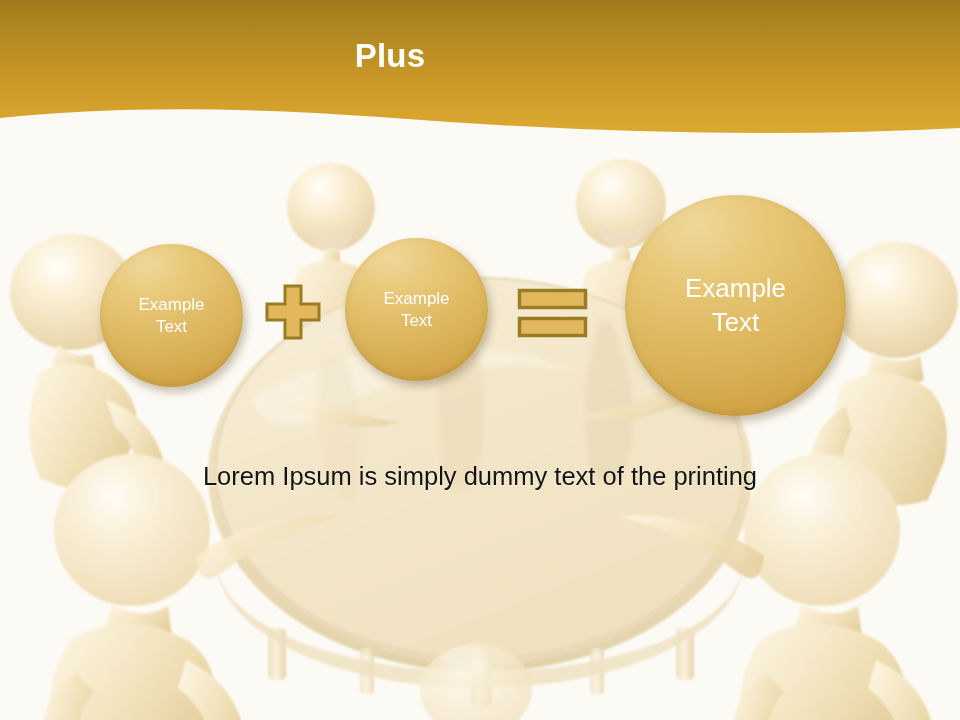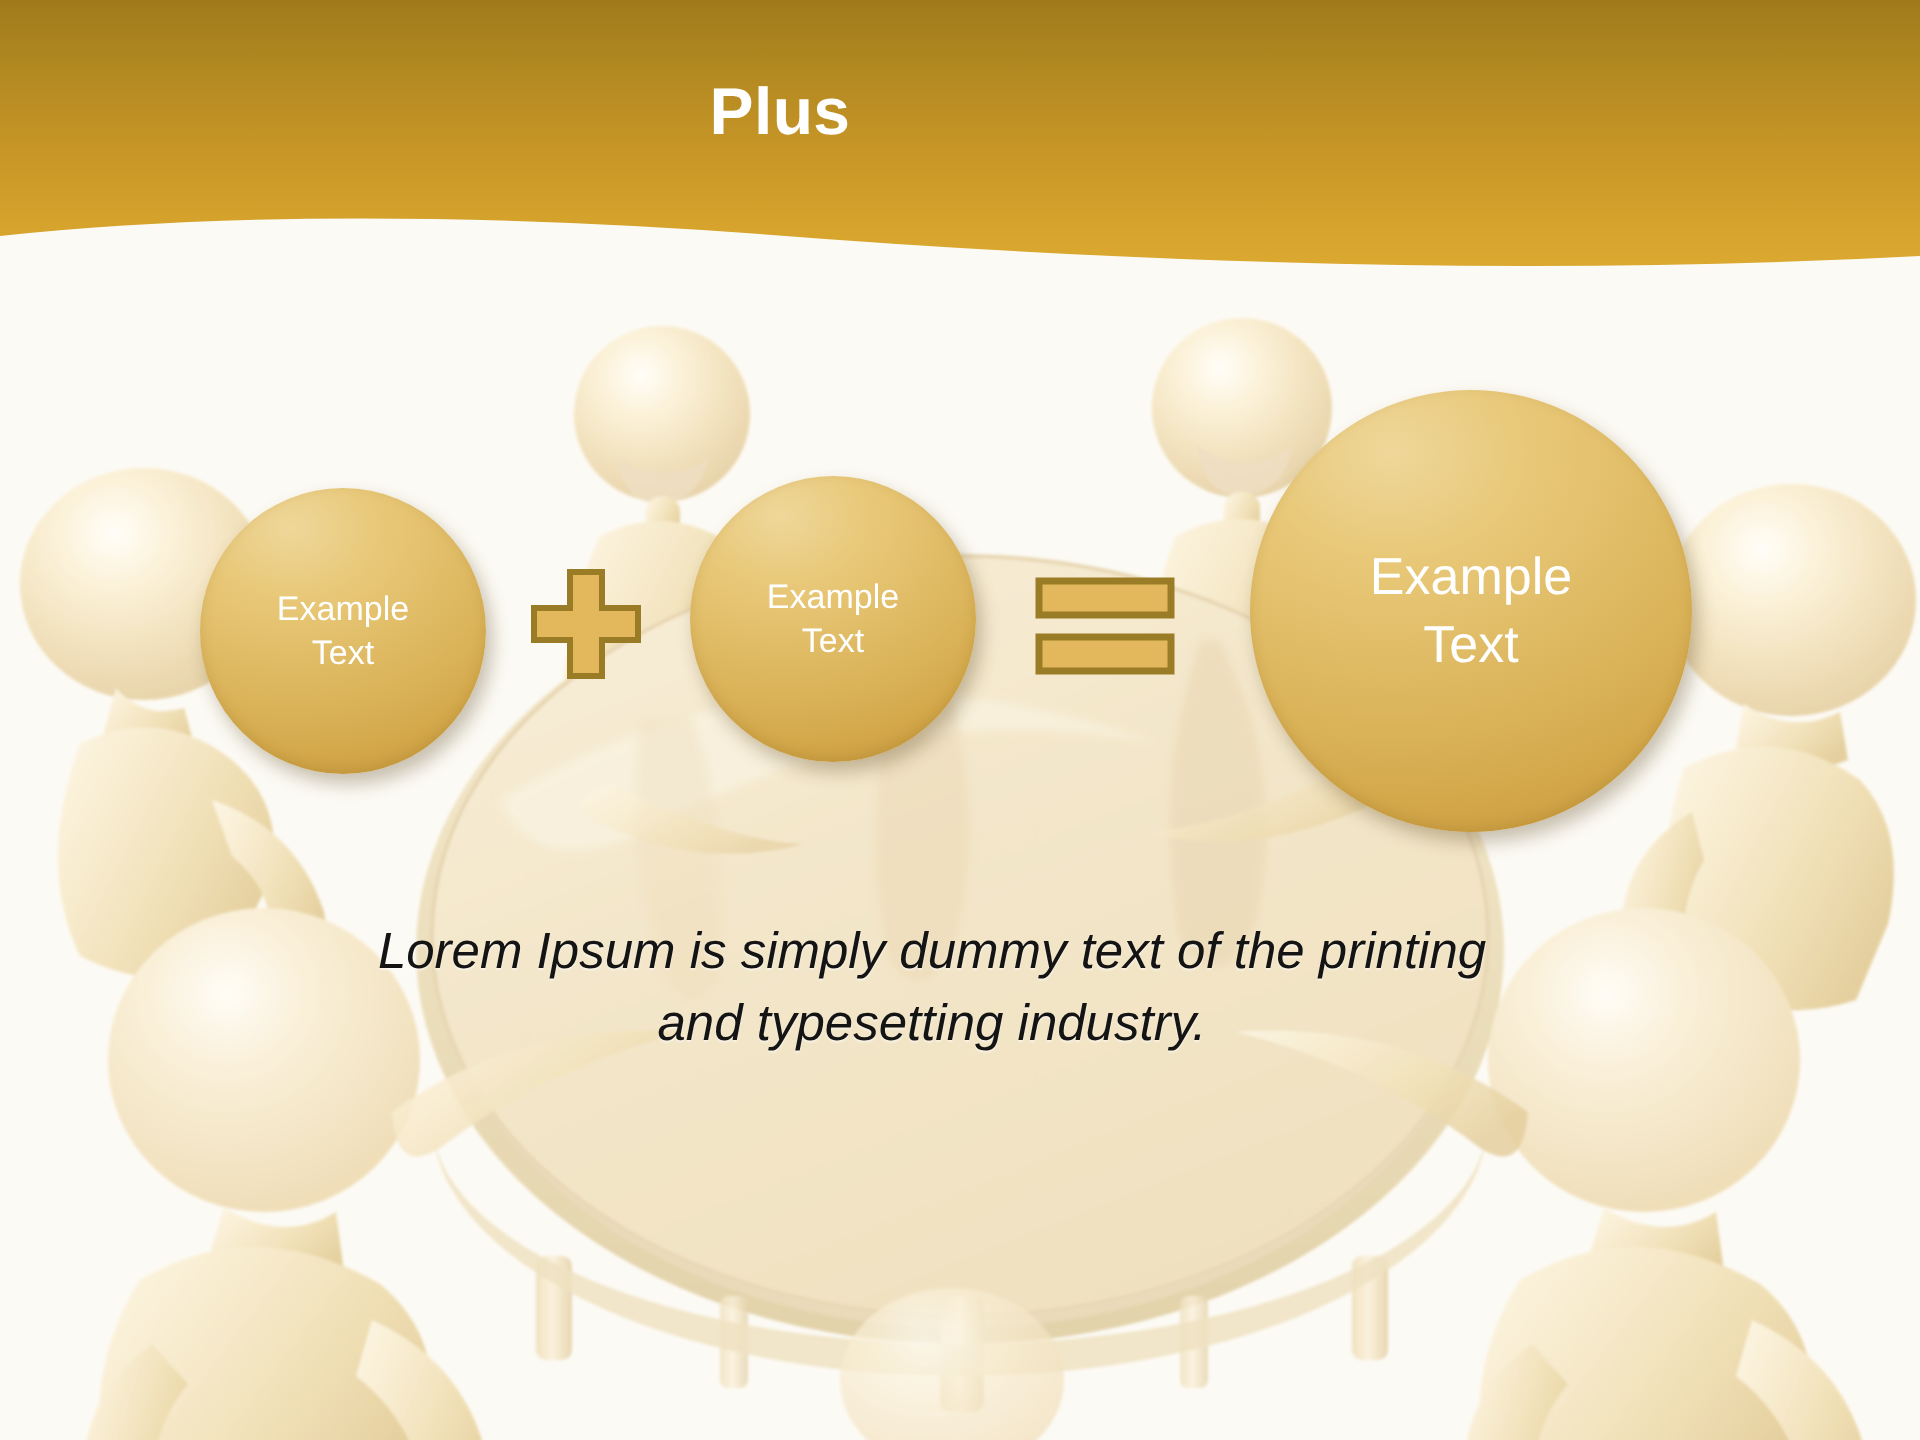--- a/index.html
+++ b/index.html
@@ -37,23 +37,23 @@
   #circle-2{left:345px;top:238px;width:143px;height:143px;font-size:17px;}
   #circle-3{left:625px;top:195px;width:221px;height:221px;font-size:26px;}
   .circle span{display:block;}
 
   
   #plus-sign{position:absolute;left:264px;top:283px;width:58px;height:58px;z-index:4;}
   #equals-sign{position:absolute;left:517px;top:288px;width:71px;height:50px;z-index:4;}
 
   
   #body-text{
-    position:absolute;left:96px;top:458px;width:740px;
+    position:absolute;left:110px;top:458px;width:740px;
     z-index:4;text-align:center;color:#141414;
-    font-size:25.5px;font-style:italic;line-height:1.42;
+    font-size:25.5px;line-height:1.42;
     text-shadow:0 1px 1px rgba(255,255,255,.55);
   }
 </style>
 </head>
 <body>
 
 <div id="slide">
 
   <svg id="bg-art" viewBox="0 0 960 720" width="960" height="720" preserveAspectRatio="none">
     <defs>
@@ -222,16 +222,15 @@
     <rect x="2.5" y="30.5" width="66" height="17" fill="#E3B85C" stroke="#9A7C26" stroke-width="3.5"></rect>
   </svg>
 
   <div id="circle-3" class="circle">
     <span>Example</span>
     <span>Text</span>
   </div>
 
   <div id="body-text">
     <div>Lorem Ipsum is simply dummy text of the printing</div>
-    <div>and typesetting industry.</div>
   </div>
 
 </div>
 
 </body></html>

